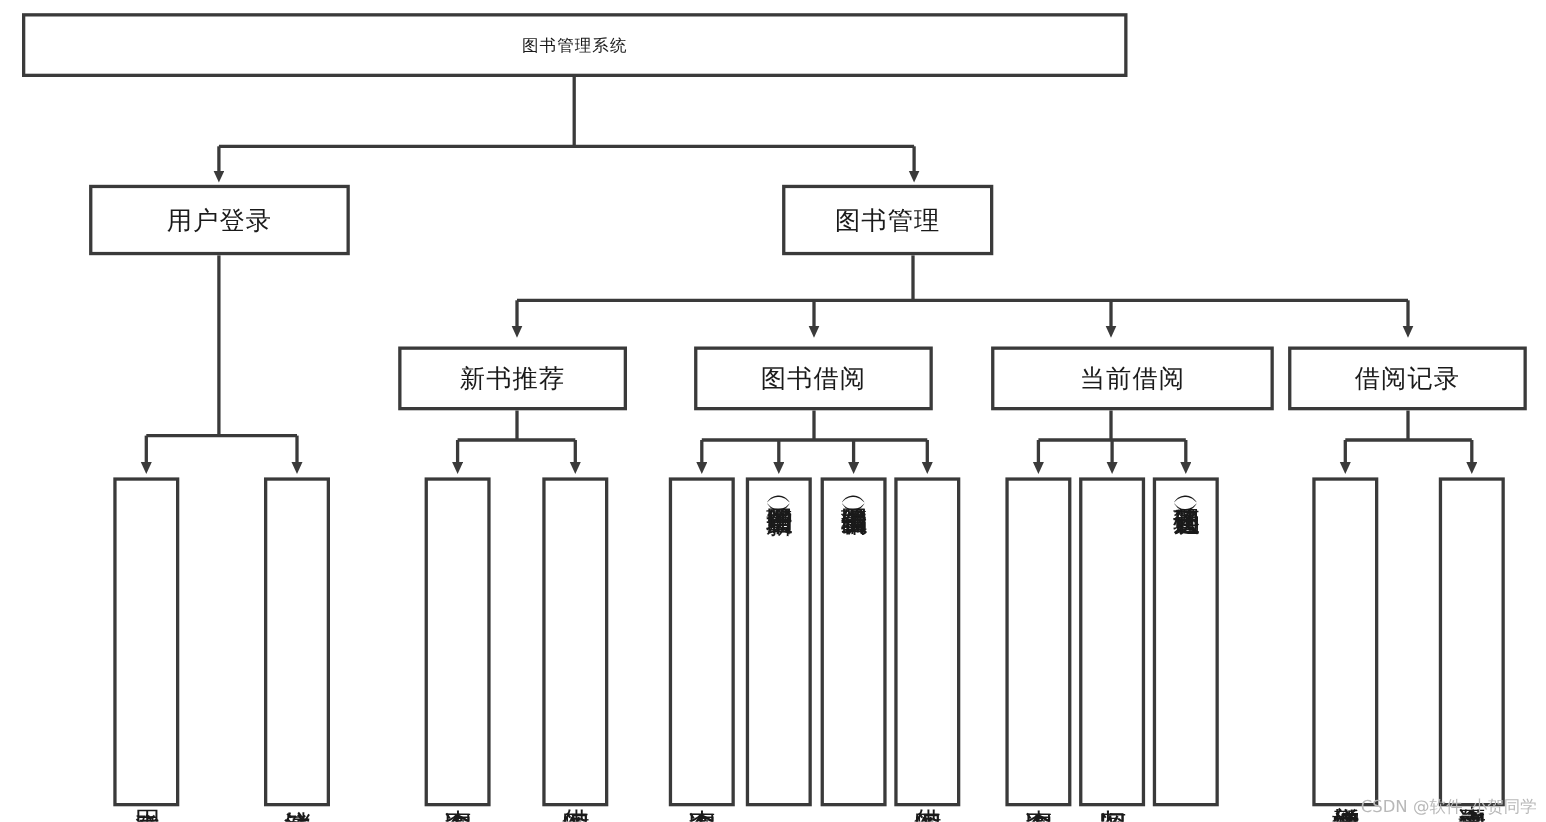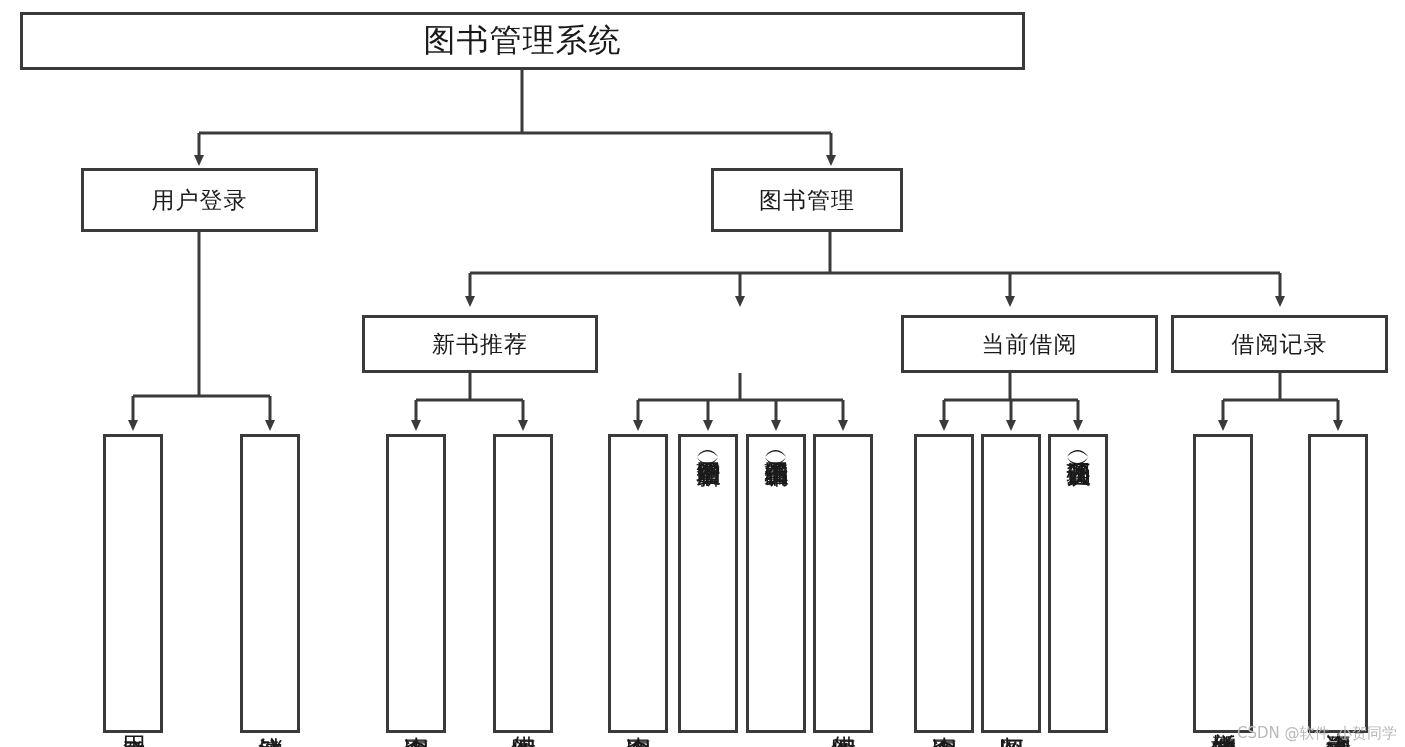--- a/index.html
+++ b/index.html
@@ -35,21 +35,21 @@
     align-items: center;
     justify-content: center;
     color: #1a1a1a;
     z-index: 2;
   }
   .node.horiz {
     font-size: 23px;
     letter-spacing: 1px;
   }
   .node.root {
-    font-size: 32px;
+    font-size: 15px;
   }
   .node.leaf {
     align-items: flex-end;
     justify-content: center;
     padding-bottom: 6px;
   }
   .vtext {
     writing-mode: vertical-rl;
     text-orientation: upright;
     font-size: 25px;
@@ -137,22 +137,25 @@
     <span>图书管理系统</span>
   </div>
 
   <div class="node horiz" style="left:81px; top:168px; width:237px; height:64px;">
     <span>用户登录</span>
   </div>
   <div class="node horiz" style="left:711px; top:168px; width:192px; height:64px;">
     <span>图书管理</span>
   </div>
 
-  <div class="node horiz" style="left:362px; top:315px; width:236px; height:58px;">
+  <div class="node horiz" style="left:362px; top:315px; width:208px; height:58px;">
     <span>新书推荐</span>
+  </div>
+  <div class="node horiz" style="left:631px; top:315px; width:217px; height:58px;">
+    <span>图书借阅</span>
   </div>
   <div class="node horiz" style="left:901px; top:315px; width:257px; height:58px;">
     <span>当前借阅</span>
   </div>
   <div class="node horiz" style="left:1171px; top:315px; width:217px; height:58px;">
     <span>借阅记录</span>
   </div>
 
   <div class="node leaf" style="left:103px; top:434px; width:60px; height:299px;">
     <span class="vtext">用户登录</span>

